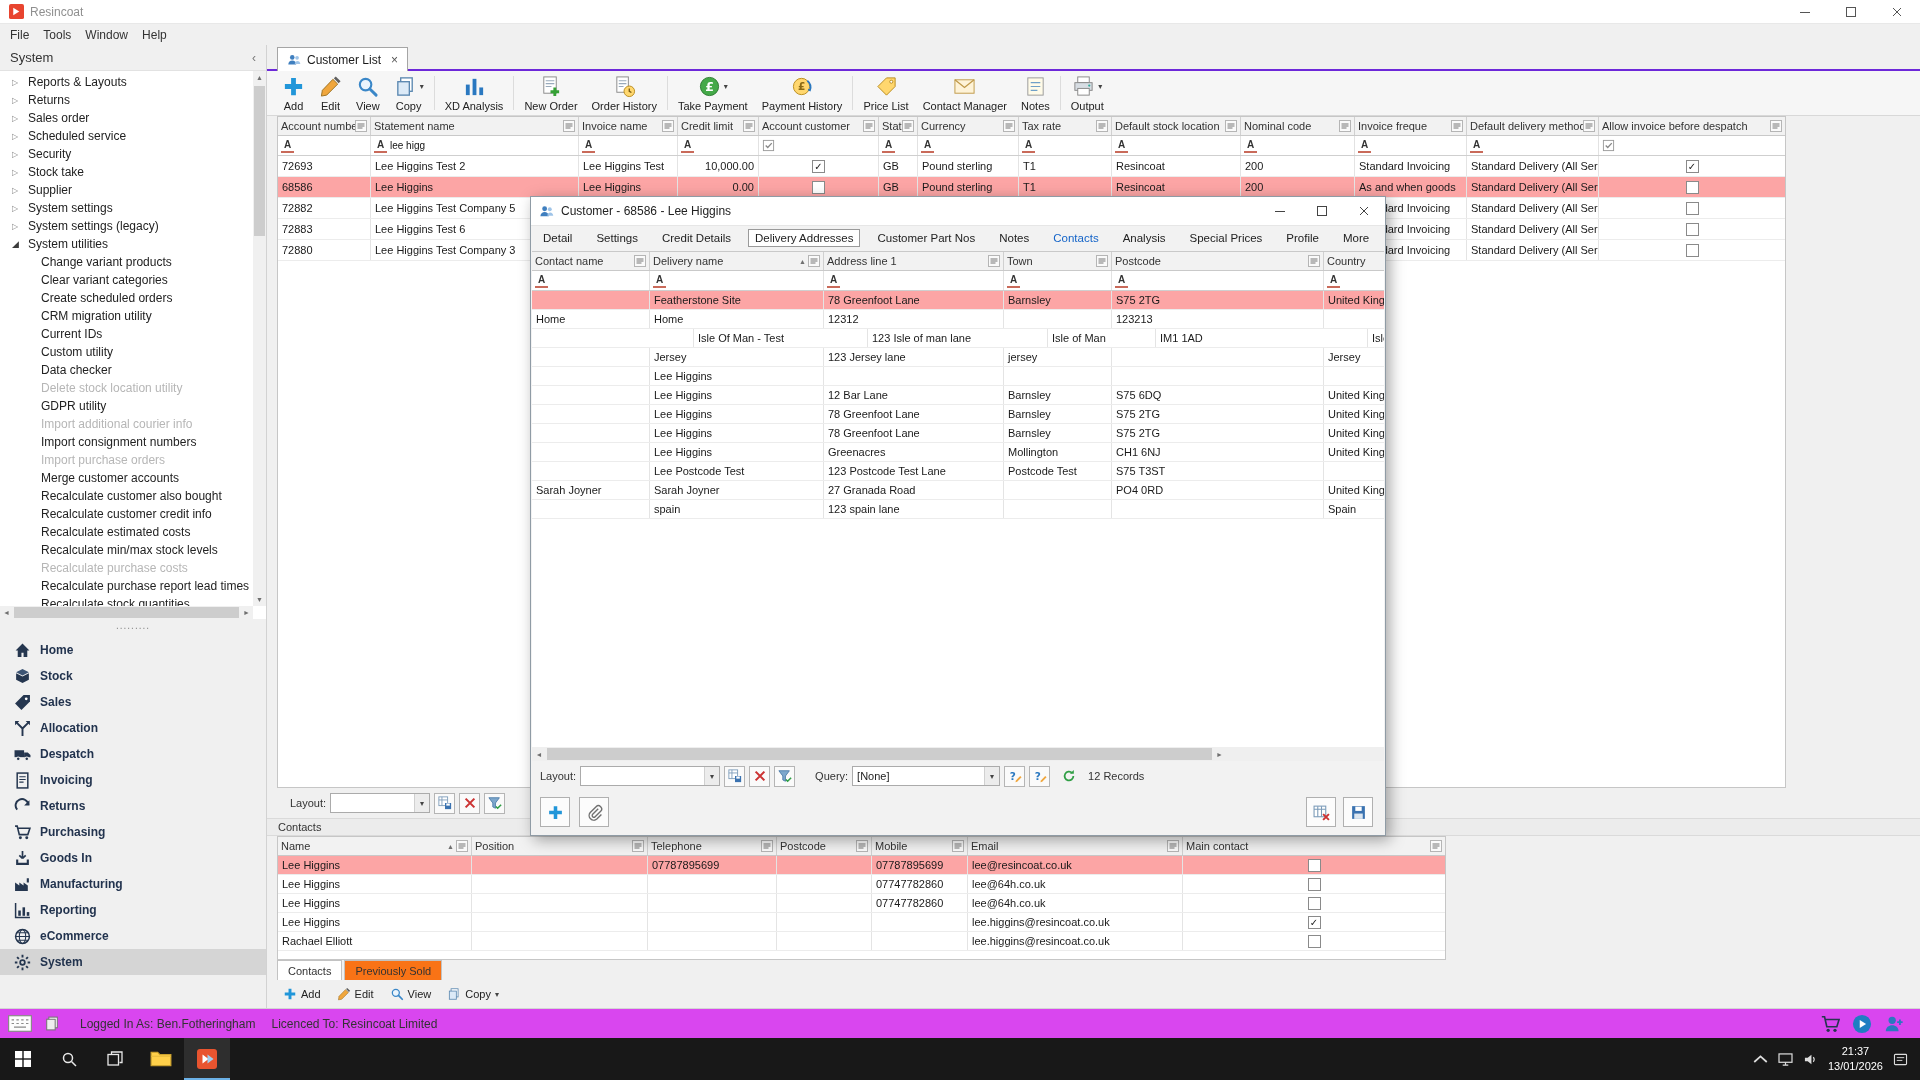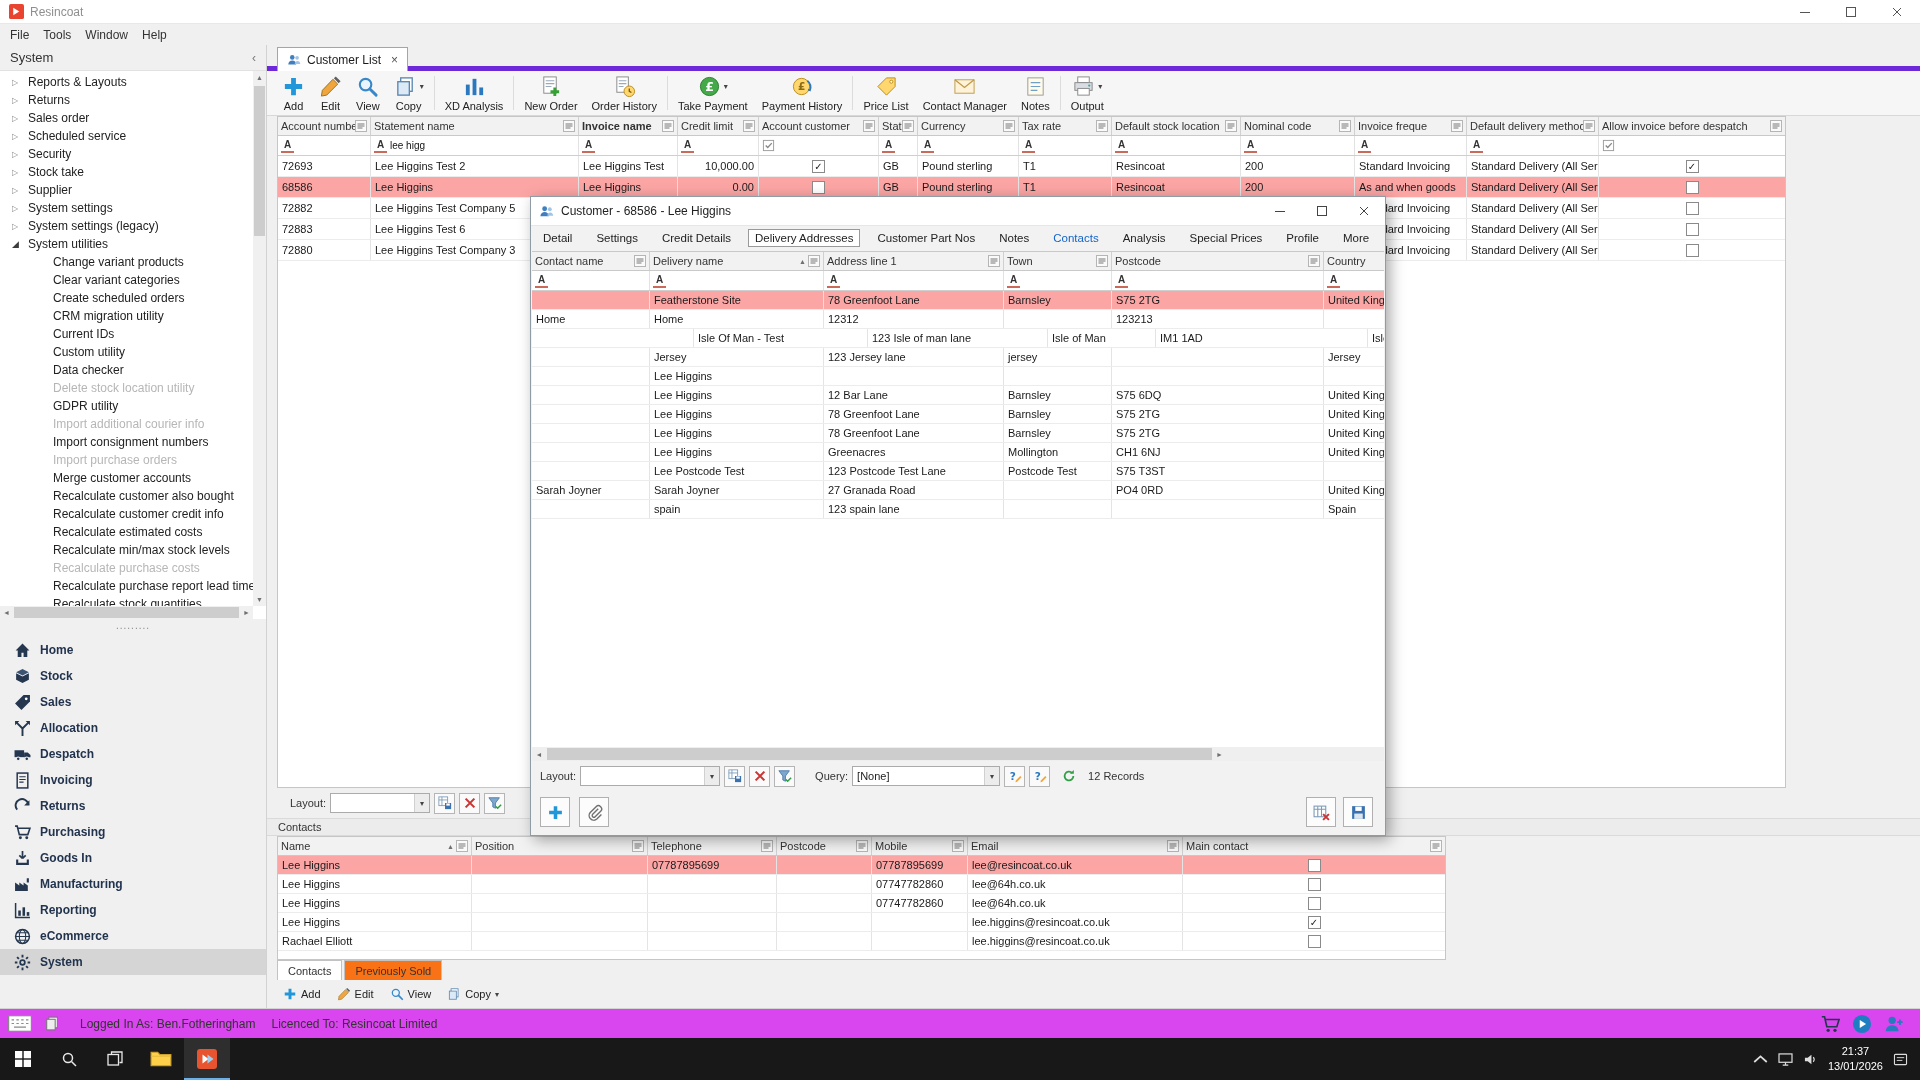--- a/index.html
+++ b/index.html
@@ -21,37 +21,37 @@
 
 
 .sidebar{position:absolute;left:0;top:45px;width:267px;bottom:72px;background:#f0f0f0;border-right:1px solid #d2d2d2}
 .side-header{height:25px;display:flex;align-items:center;padding:0 10px;font-size:13px;color:#333}
 .side-collapse{margin-left:auto;color:#777;font-size:12px}
 .tree-wrap{position:absolute;left:0;top:25px;right:0;height:549px;background:#fff;border-top:1px solid #e2e2e2;overflow:hidden}
 #tree{position:absolute;left:0;top:2px;right:13px;bottom:13px;overflow:hidden}
 .tree-item{height:18px;display:flex;align-items:center;padding-left:12px;white-space:nowrap;font-size:12px;color:#222;overflow:hidden}
 .tree-item .arrow{width:16px;color:#8a8a8a;font-size:8px;flex:none}
 .tree-item .arrow.expanded{color:#3c3c3c;font-size:9px}
-.tree-item.child{padding-left:53px}
+.tree-item.child{padding-left:41px}
 .tree-item.disabled{color:#b6b6b6}
 .vscroll{position:absolute;right:0;top:0;width:13px;bottom:13px;background:#f0f0f0}
 .vscroll .sarr{position:absolute;left:0;right:0;text-align:center;font-size:7px;color:#6f6f6f;height:13px;line-height:13px}
 .vscroll .sarr.bottom{bottom:0}
 .vthumb{position:absolute;left:1px;right:1px;top:15px;height:150px;background:#cdcdcd}
 .hscroll{position:absolute;left:0;right:13px;bottom:0;height:13px;background:#f0f0f0;display:flex;align-items:center}
 .hscroll .sarr{width:13px;text-align:center;font-size:7px;color:#6f6f6f}
 .hthumb{height:11px;background:#cdcdcd;flex:1;margin:0 1px}
 .dragdots{position:absolute;left:0;right:0;top:574px;height:18px;text-align:center;color:#8a8a8a;font-size:10px;letter-spacing:1px;line-height:14px}
 #nav{position:absolute;left:0;right:0;top:592px}
 .nav-item{height:26px;display:flex;align-items:center;padding-left:14px;gap:9px;font-weight:bold;font-size:12px;color:#22334e;background:#f0f0f0}
 .nav-item.selected{background:#d5d5d5}
 .nav-icon{width:17px;height:17px;flex:none}
 
 
-.tabbar{position:absolute;left:267px;top:45px;right:0;height:26px;background:#f0f0f0;border-bottom:5px solid #6d28d9}
+.tabbar{position:absolute;left:267px;top:45px;right:0;height:26px;background:#f0f0f0;border-bottom:2px solid #6d28d9}
 .tab{position:absolute;left:10px;top:2px;height:24px;background:#fff;border:1px solid #a5a5a5;border-bottom:none;display:flex;align-items:center;gap:6px;padding:0 9px;font-size:12px}
 .tab-icon{width:14px;height:14px}
 .tab-close{color:#555;font-size:12px;margin-left:4px}
 
 
 .toolbar{position:absolute;left:267px;top:71px;right:0;height:45px;background:#f6f6f6;border-bottom:1px solid #d8d8d8;display:flex;align-items:stretch;padding-left:8px}
 .tb-btn{display:flex;flex-direction:column;align-items:center;justify-content:center;padding:2px 7px;min-width:36px}
 .tb-icon-row{display:flex;align-items:center;gap:3px}
 .tb-icon{width:23px;height:23px}
 .tb-caret{font-size:8px;color:#444}
@@ -604,21 +604,21 @@
         </div>
         <div class="g-hcell" style="width: 208px;">
           <span class="g-hlabel">Statement name</span>
           <span class="g-hfilter" data-icon="colmenu">
             <svg viewBox="0 0 12 12">
               <rect x="0.5" y="0.5" width="11" height="11" fill="#fafafa" stroke="#b5b5b5"></rect>
               <path d="M2.5 4h7M2.5 6h7M2.5 8h5" stroke="#777" stroke-width="1"></path>
             </svg>
           </span>
         </div>
-        <div class="g-hcell" style="width: 99px; font-weight: bold;">
+        <div class="g-hcell" style="width: 99px;">
           <span class="g-hlabel">Invoice name</span>
           <span class="g-hfilter" data-icon="colmenu">
             <svg viewBox="0 0 12 12">
               <rect x="0.5" y="0.5" width="11" height="11" fill="#fafafa" stroke="#b5b5b5"></rect>
               <path d="M2.5 4h7M2.5 6h7M2.5 8h5" stroke="#777" stroke-width="1"></path>
             </svg>
           </span>
         </div>
         <div class="g-hcell" style="width: 81px;">
           <span class="g-hlabel">Credit limit</span>

